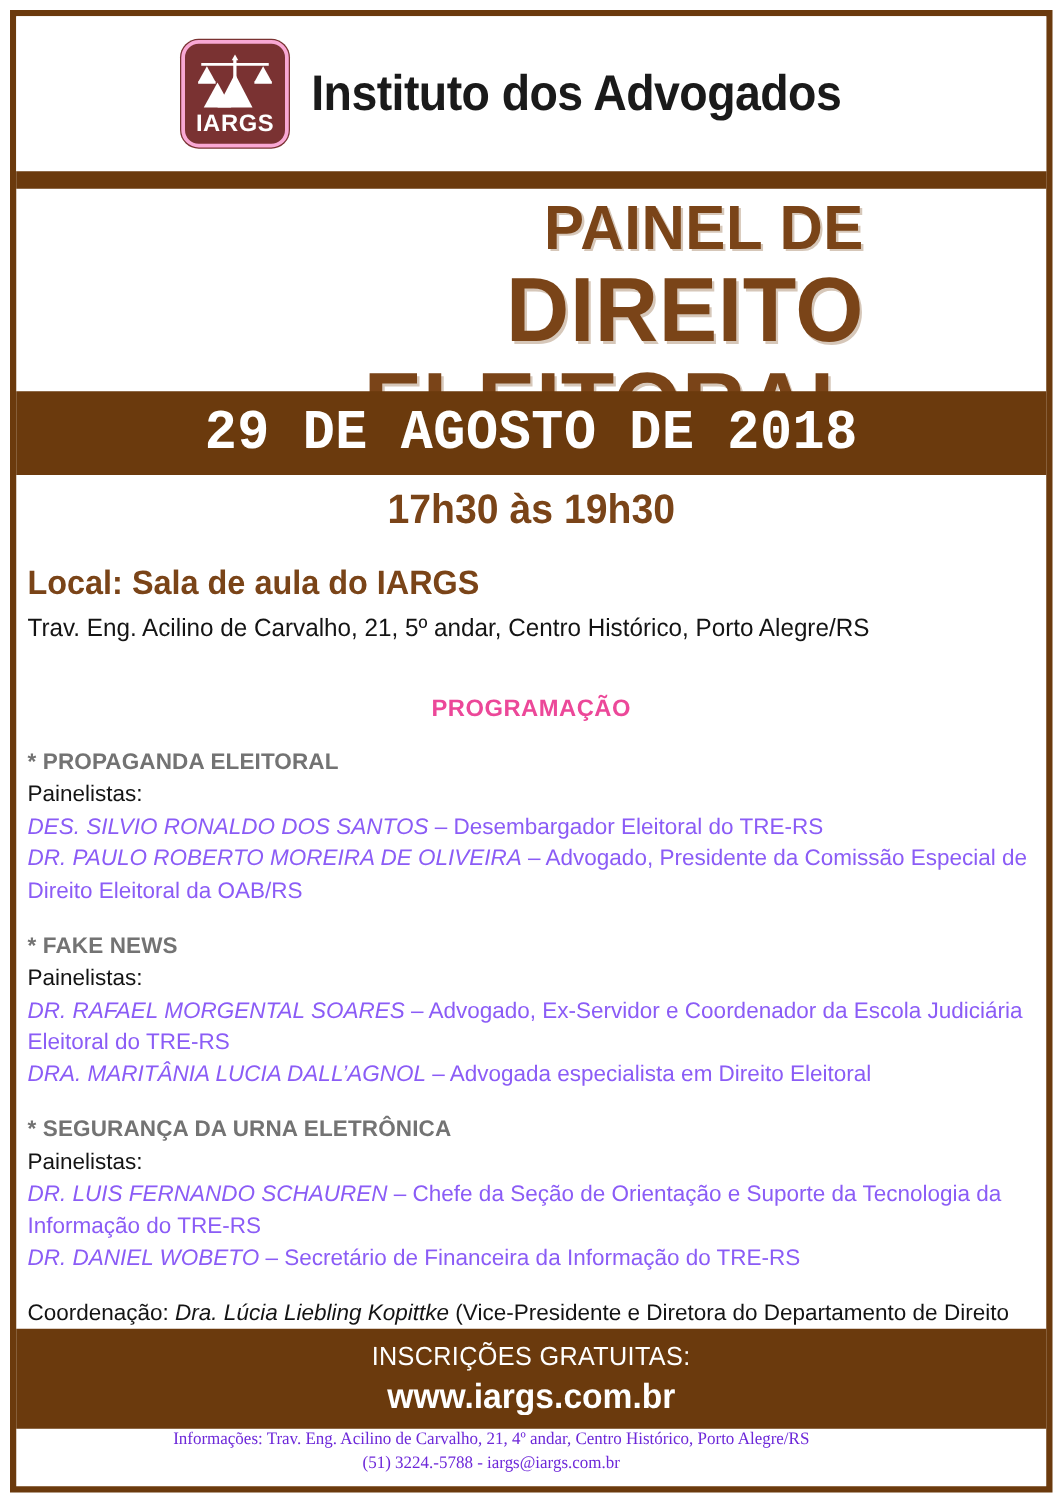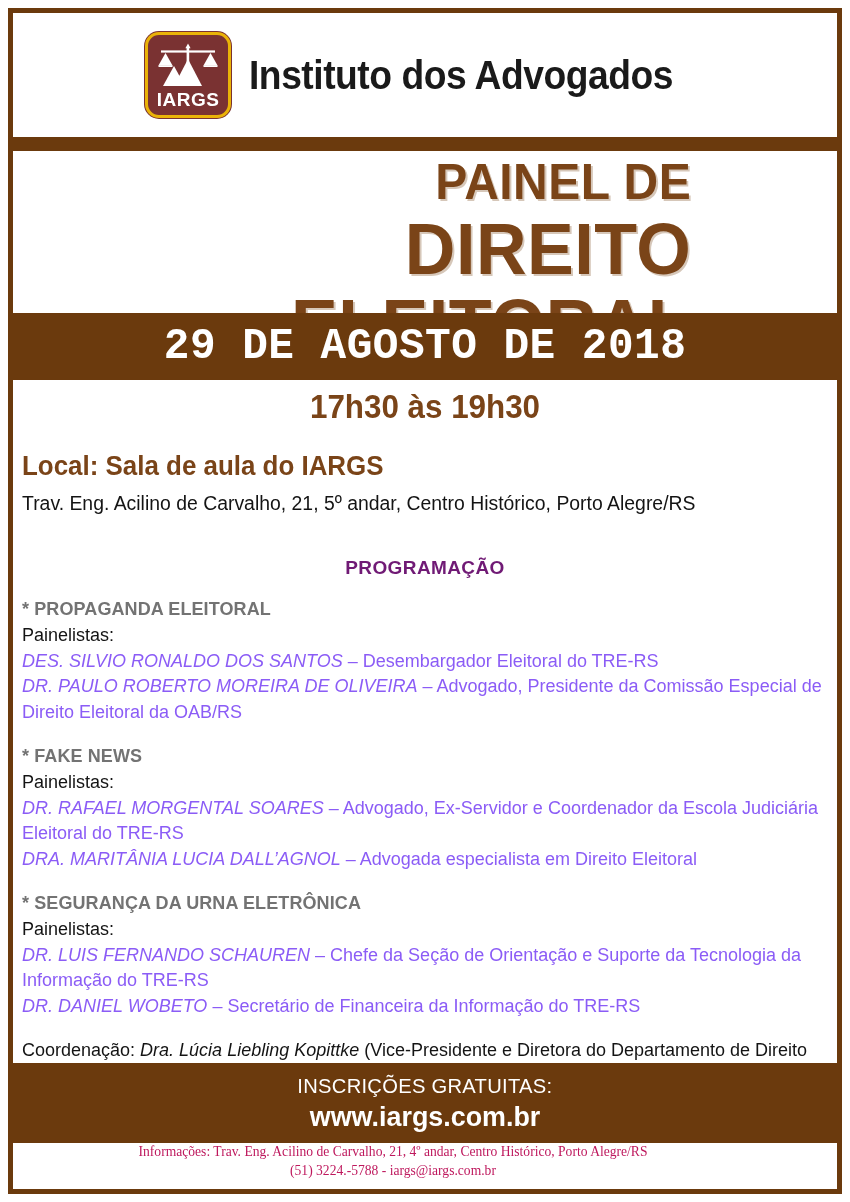--- a/index.html
+++ b/index.html
@@ -48,21 +48,21 @@
   .logo-row {
     display: flex;
     align-items: center;
     gap: 18px;
   }
   .logo-mark {
     width: 86px;
     height: 86px;
     border-radius: 14px;
     background: #7a3232;
-    border: 3px solid #eab308;
+    border: 3px solid #f9a8d4;
     box-shadow: 0 0 0 1px #7a3232;
     box-sizing: border-box;
     position: relative;
     display: flex;
     flex-direction: column;
     align-items: center;
     justify-content: flex-start;
     padding-top: 7px;
   }
   .logo-mark svg { display: block; }
@@ -190,21 +190,21 @@
 
   
   .prog-heading {
     position: absolute;
     left: 13px;
     top: 557px;
     width: 824px;
     text-align: center;
     font-size: 19px;
     font-weight: bold;
-    color: #701a75;
+    color: #ec4899;
     letter-spacing: 0.4px;
   }
 
   .content {
     position: absolute;
     left: 22px;
     top: 596px;
     width: 806px;
   }
   .section { margin-bottom: 18px; }
@@ -267,21 +267,21 @@
 
   
   .footer {
     position: absolute;
     left: 13px;
     top: 1143px;
     width: 760px;
     text-align: center;
     font-family: "Liberation Serif", serif;
     font-size: 14px;
-    color: #be185d;
+    color: #6d28d9;
     line-height: 1.35;
   }
   .footer div { transform: scaleX(0.97); }
 </style>
 </head>
 <body>
 
 <div class="poster">
 
   <div class="frame"></div>

